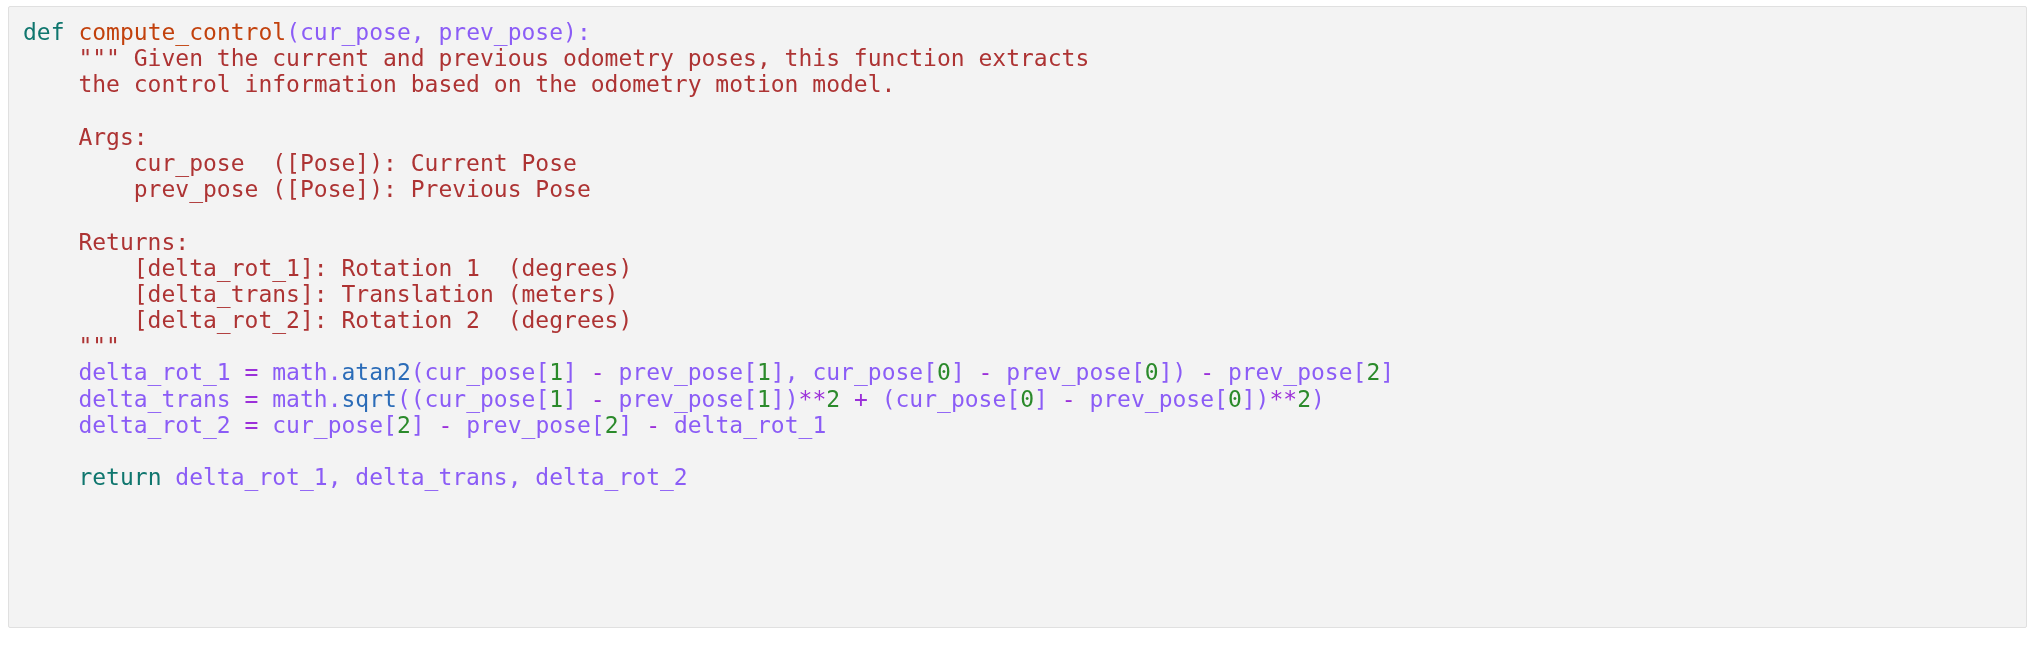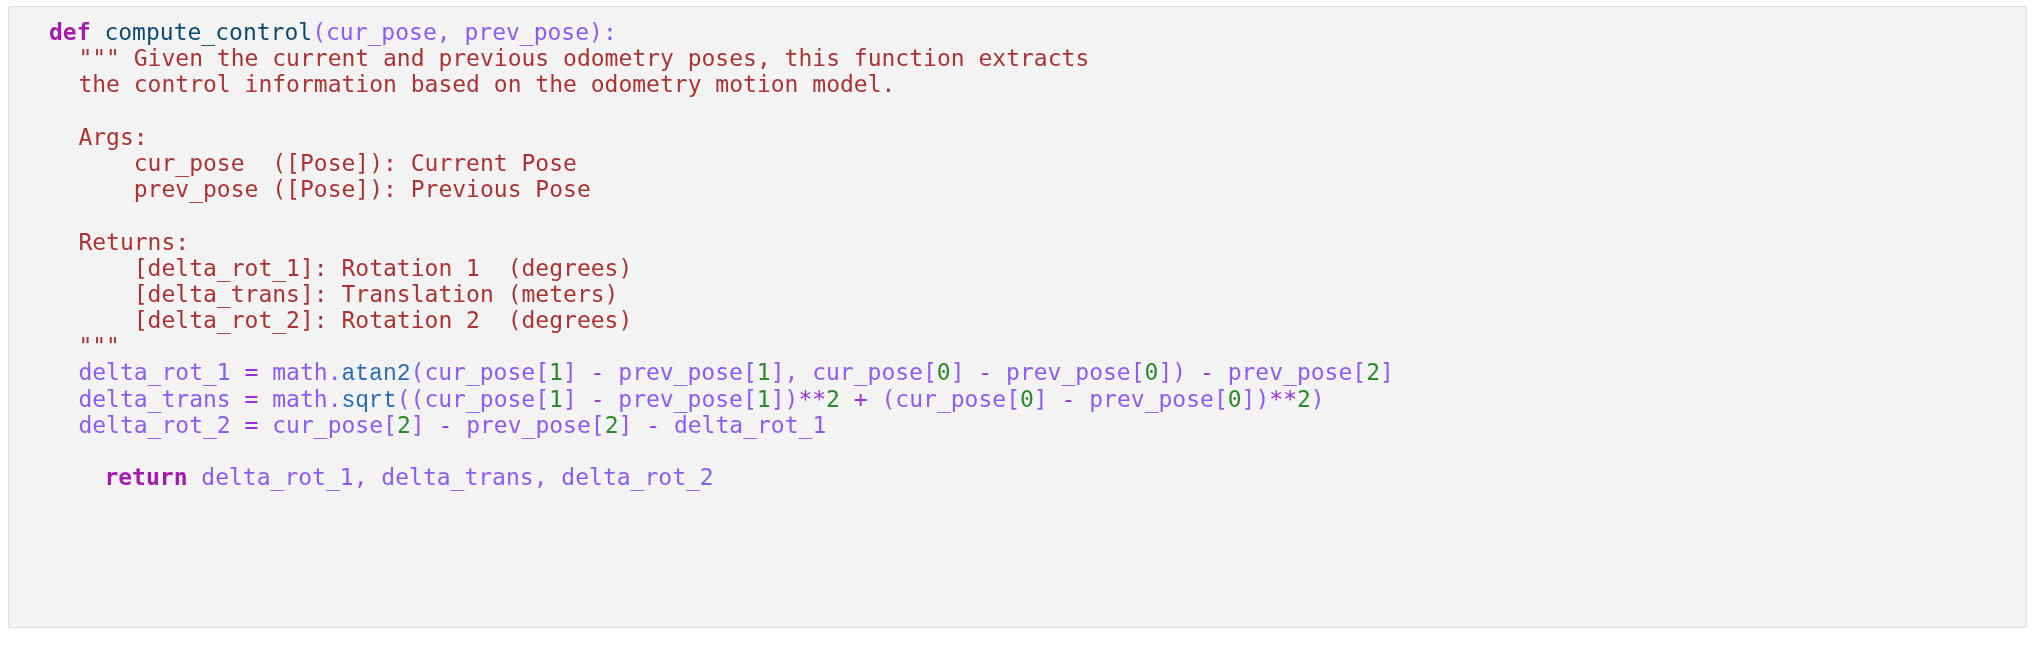--- a/index.html
+++ b/index.html
@@ -40,23 +40,23 @@
   }
 
   .ln {
     display: block;
     height: 26.2px;
     padding-left: 14px;
     white-space: pre;
   }
 
   
-  .tok-kw      { color: #a21caf; font-weight: bold; margin-left: 26px; }   
-  .tok-fn      { color: #0c4a6e; }                       
-  .tok-builtin { color: #2b6cb8; font-family: Liberation Mono, monospace; }                       
+  .tok-kw      { color: #0f766e; font-weight: normal; }   
+  .tok-fn      { color: #c2410c; }                       
+  .tok-builtin { color: #2b6cb8; }                       
   .tok-str     { color: #ad3333; }                       
   .tok-num     { color: #2b8a2b; }                       
   .tok-op      { color: #9b30d9; }                       
   .tok-txt     { color: #8b5cf6; }                       
 </style>
 </head>
 <body>
 
 <div id="code-block">
   <pre id="code-pre"><span class="ln"><span class="tok-kw">def</span><span class="tok-txt"> </span><span class="tok-fn">compute_control</span><span class="tok-txt">(cur_pose, prev_pose):</span></span><span class="ln"><span class="tok-str">    """ Given the current and previous odometry poses, this function extracts</span></span><span class="ln"><span class="tok-str">    the control information based on the odometry motion model.</span></span><span class="ln"><span class="tok-txt"></span></span><span class="ln"><span class="tok-str">    Args:</span></span><span class="ln"><span class="tok-str">        cur_pose  ([Pose]): Current Pose</span></span><span class="ln"><span class="tok-str">        prev_pose ([Pose]): Previous Pose</span></span><span class="ln"><span class="tok-txt"></span></span><span class="ln"><span class="tok-str">    Returns:</span></span><span class="ln"><span class="tok-str">        [delta_rot_1]: Rotation 1  (degrees)</span></span><span class="ln"><span class="tok-str">        [delta_trans]: Translation (meters)</span></span><span class="ln"><span class="tok-str">        [delta_rot_2]: Rotation 2  (degrees)</span></span><span class="ln"><span class="tok-str">    """</span></span><span class="ln"><span class="tok-txt">    delta_rot_1 </span><span class="tok-op">=</span><span class="tok-txt"> math.</span><span class="tok-builtin">atan2</span><span class="tok-txt">(cur_pose[</span><span class="tok-num">1</span><span class="tok-txt">] </span><span class="tok-op">-</span><span class="tok-txt"> prev_pose[</span><span class="tok-num">1</span><span class="tok-txt">], cur_pose[</span><span class="tok-num">0</span><span class="tok-txt">] </span><span class="tok-op">-</span><span class="tok-txt"> prev_pose[</span><span class="tok-num">0</span><span class="tok-txt">]) </span><span class="tok-op">-</span><span class="tok-txt"> prev_pose[</span><span class="tok-num">2</span><span class="tok-txt">]</span></span><span class="ln"><span class="tok-txt">    delta_trans </span><span class="tok-op">=</span><span class="tok-txt"> math.</span><span class="tok-builtin">sqrt</span><span class="tok-txt">((cur_pose[</span><span class="tok-num">1</span><span class="tok-txt">] </span><span class="tok-op">-</span><span class="tok-txt"> prev_pose[</span><span class="tok-num">1</span><span class="tok-txt">])</span><span class="tok-op">**</span><span class="tok-num">2</span><span class="tok-txt"> </span><span class="tok-op">+</span><span class="tok-txt"> (cur_pose[</span><span class="tok-num">0</span><span class="tok-txt">] </span><span class="tok-op">-</span><span class="tok-txt"> prev_pose[</span><span class="tok-num">0</span><span class="tok-txt">])</span><span class="tok-op">**</span><span class="tok-num">2</span><span class="tok-txt">)</span></span><span class="ln"><span class="tok-txt">    delta_rot_2 </span><span class="tok-op">=</span><span class="tok-txt"> cur_pose[</span><span class="tok-num">2</span><span class="tok-txt">] </span><span class="tok-op">-</span><span class="tok-txt"> prev_pose[</span><span class="tok-num">2</span><span class="tok-txt">] </span><span class="tok-op">-</span><span class="tok-txt"> delta_rot_1</span></span><span class="ln"><span class="tok-txt"></span></span><span class="ln"><span class="tok-txt">    </span><span class="tok-kw">return</span><span class="tok-txt"> delta_rot_1, delta_trans, delta_rot_2</span></span></pre>

